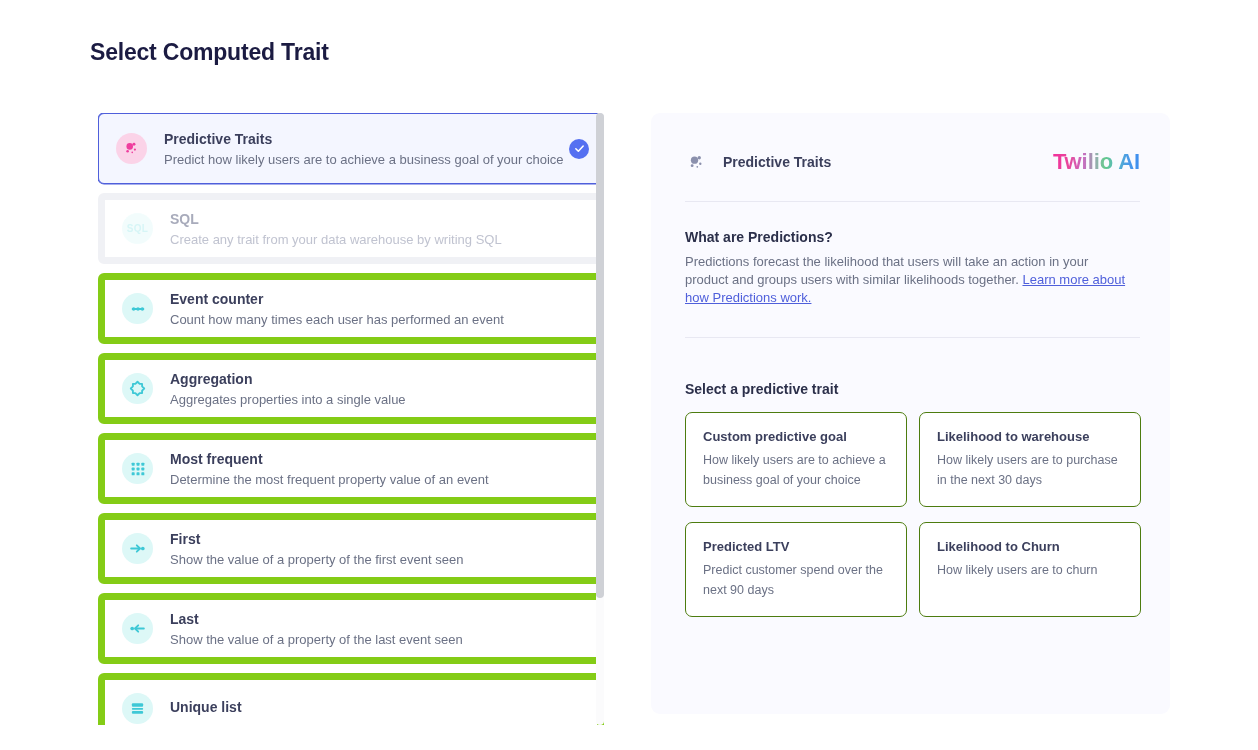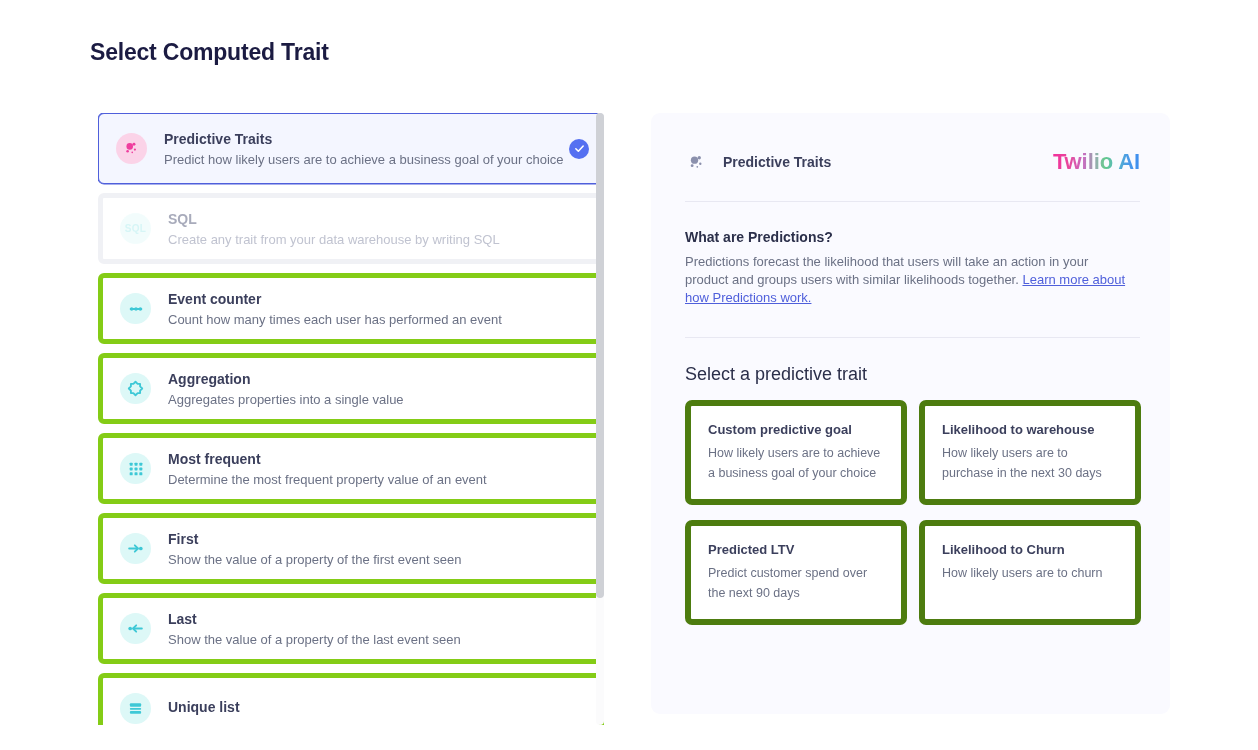--- a/index.html
+++ b/index.html
@@ -59,21 +59,21 @@
     width: 506px;
   }
 
   .trait-row {
     position: relative;
     display: flex;
     align-items: center;
     height: 71px;
     padding: 0 14px 0 17px;
     background: #ffffff;
-    border: 5px solid #84cc16;
+    border: 7px solid #84cc16;
     border-radius: 6px;
     margin-bottom: 9px;
     cursor: pointer;
   }
 
   .trait-row.selected {
     background: #f4f6ff;
     border: 1.5px solid #4f5fdb;
     box-shadow: 0 0 0 0.5px #4f5fdb;
   }
@@ -224,36 +224,36 @@
     text-decoration: underline;
   }
 
   .panel-rule-2 {
     height: 1px;
     background: #e8e8f2;
     margin-top: 30px;
   }
 
   .picker-title {
-    font-size: 18px;
-    font-weight: normal;
+    font-size: 14px;
+    font-weight: bold;
     color: #2b2f4a;
-    margin-top: 26px;
+    margin-top: 43px;
   }
 
   .card-grid {
     display: grid;
     grid-template-columns: 222px 222px;
     gap: 15px 12px;
     margin-top: 15px;
   }
 
   .pt-card {
     background: #ffffff;
-    border: 6px solid #4d7c0f;
+    border: 1px solid #4d7c0f;
     border-radius: 7px;
     padding: 15px 17px 16px 17px;
     min-height: 82px;
     cursor: pointer;
   }
   .pt-card-title {
     font-size: 13px;
     font-weight: bold;
     color: #3b3f5c;
     line-height: 17px;

